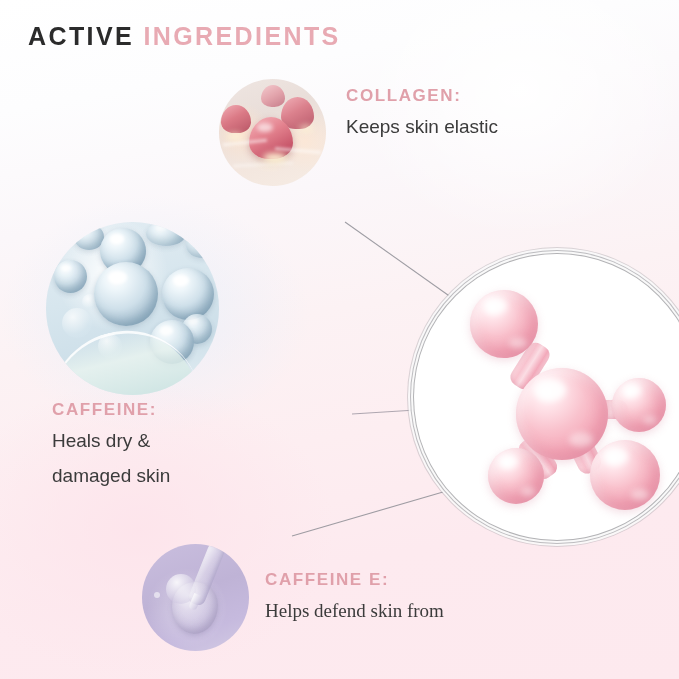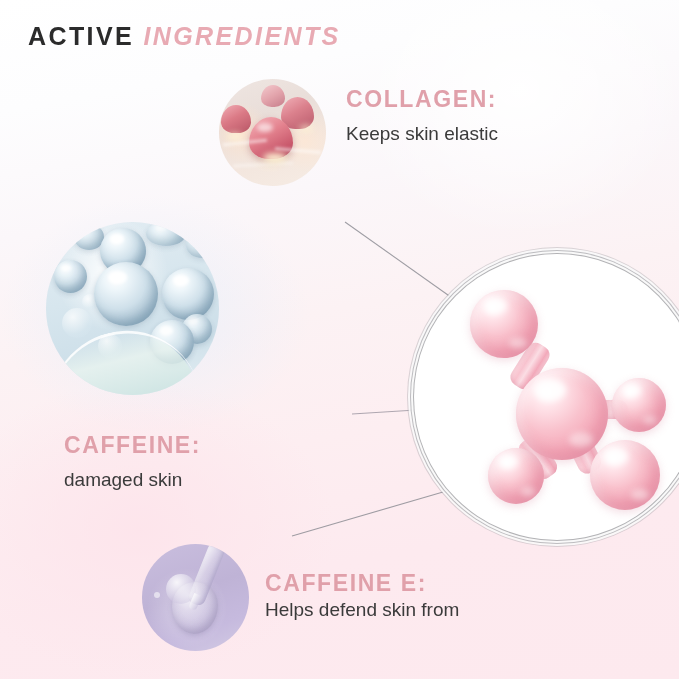--- a/index.html
+++ b/index.html
@@ -40,36 +40,36 @@
     pointer-events:none;
   }
 
   
   #title{
     position:absolute;left:28px;top:22px;
     font-size:25px;font-weight:bold;letter-spacing:2.4px;
     white-space:nowrap;
   }
   #title .w1{color:#2b2b2b;}
-  #title .w2{color:#e8aab3;font-style:italic;}
+  #title .w2{color:#e8aab3;}
 
   
   .ing-head{
-    font-size:23px;font-weight:bold;letter-spacing:1.6px;
+    font-size:17px;font-weight:bold;letter-spacing:1.6px;
     color:#e0a0aa;white-space:nowrap;
   }
   .ing-body{
     font-size:19px;color:#3b3b3b;line-height:1.42;font-weight:400;
   }
   #collagen-text{position:absolute;left:346px;top:86px;}
   #collagen-text .ing-body{margin-top:8px;}
-  #caffeine-text{position:absolute;left:64px;top:400px;margin-top:32px;}
+  #caffeine-text{position:absolute;left:52px;top:400px;}
   #caffeine-text .ing-body{margin-top:8px;}
   #vitamin-text{position:absolute;left:265px;top:570px;}
-  #vitamin-text .ing-body{margin-top:0;}
+  #vitamin-text .ing-body{margin-top:8px;font-family:Liberation Serif, serif;}
 
   
   .thumb{position:absolute;border-radius:50%;overflow:hidden;}
 
   
   #thumb-collagen{
     left:219px;top:79px;width:107px;height:107px;
     background:
       radial-gradient(circle at 48% 66%, rgba(255,243,215,0.95) 0%, rgba(255,236,200,0) 26%),
       radial-gradient(circle at 20% 50%, rgba(255,228,205,0.8) 0%, rgba(255,228,205,0) 30%),
@@ -279,20 +279,21 @@
     <div class="bub" id="bub-3"></div>
     <div class="bub" id="bub-6"></div>
     <div class="bub" id="bub-5"></div>
     <div class="bub" id="bub-1"></div>
     <div id="wave"></div>
     <div id="wave-edge"></div>
   </div>
 
   <div id="caffeine-text">
     <div class="ing-head">CAFFEINE:</div>
+    <div class="ing-body">Heals dry &amp;</div>
     <div class="ing-body">damaged skin</div>
   </div>
 
   <div class="thumb" id="thumb-vitamin">
     <div id="hl-dot"></div>
     <div id="drop-blob"></div>
     <div id="drop-blob2"></div>
     <div id="pipette"></div>
     <div id="pipette-tip"></div>
   </div>

